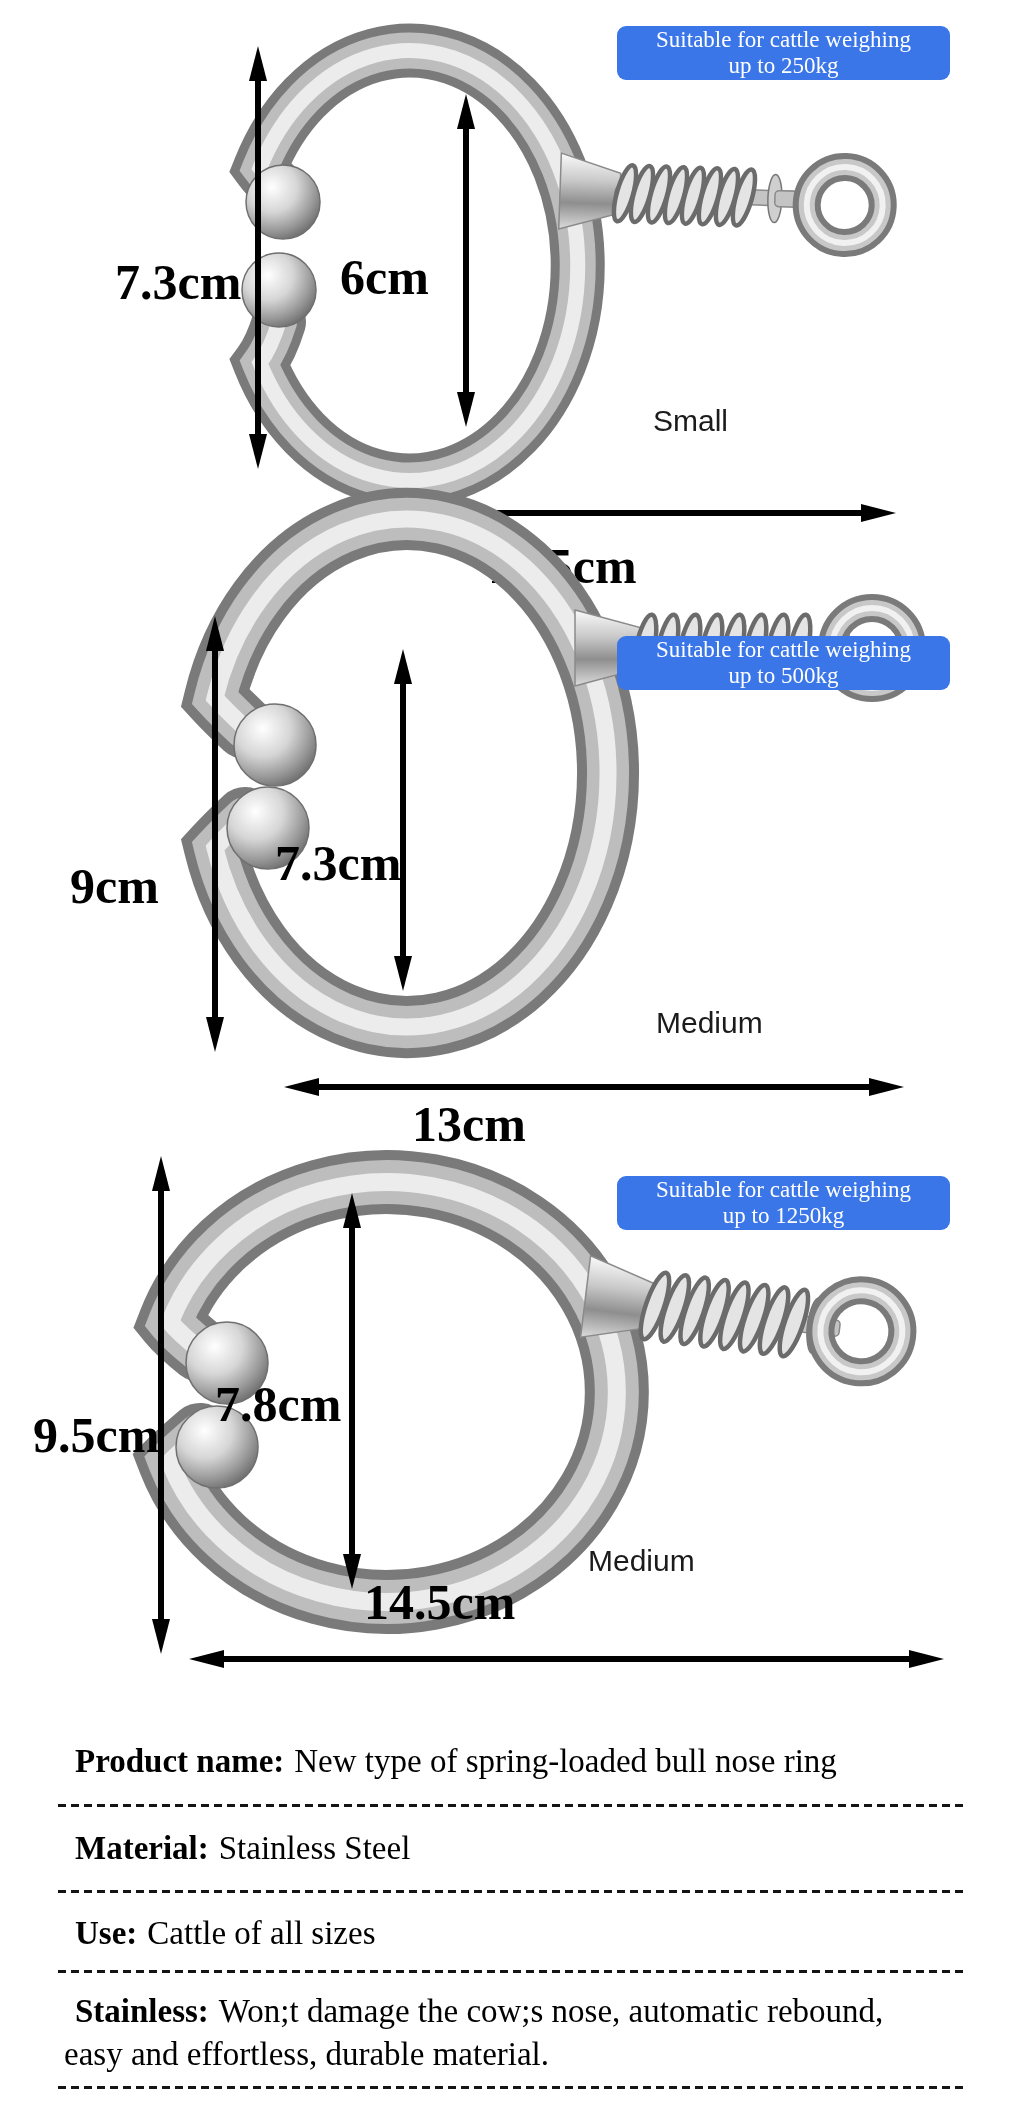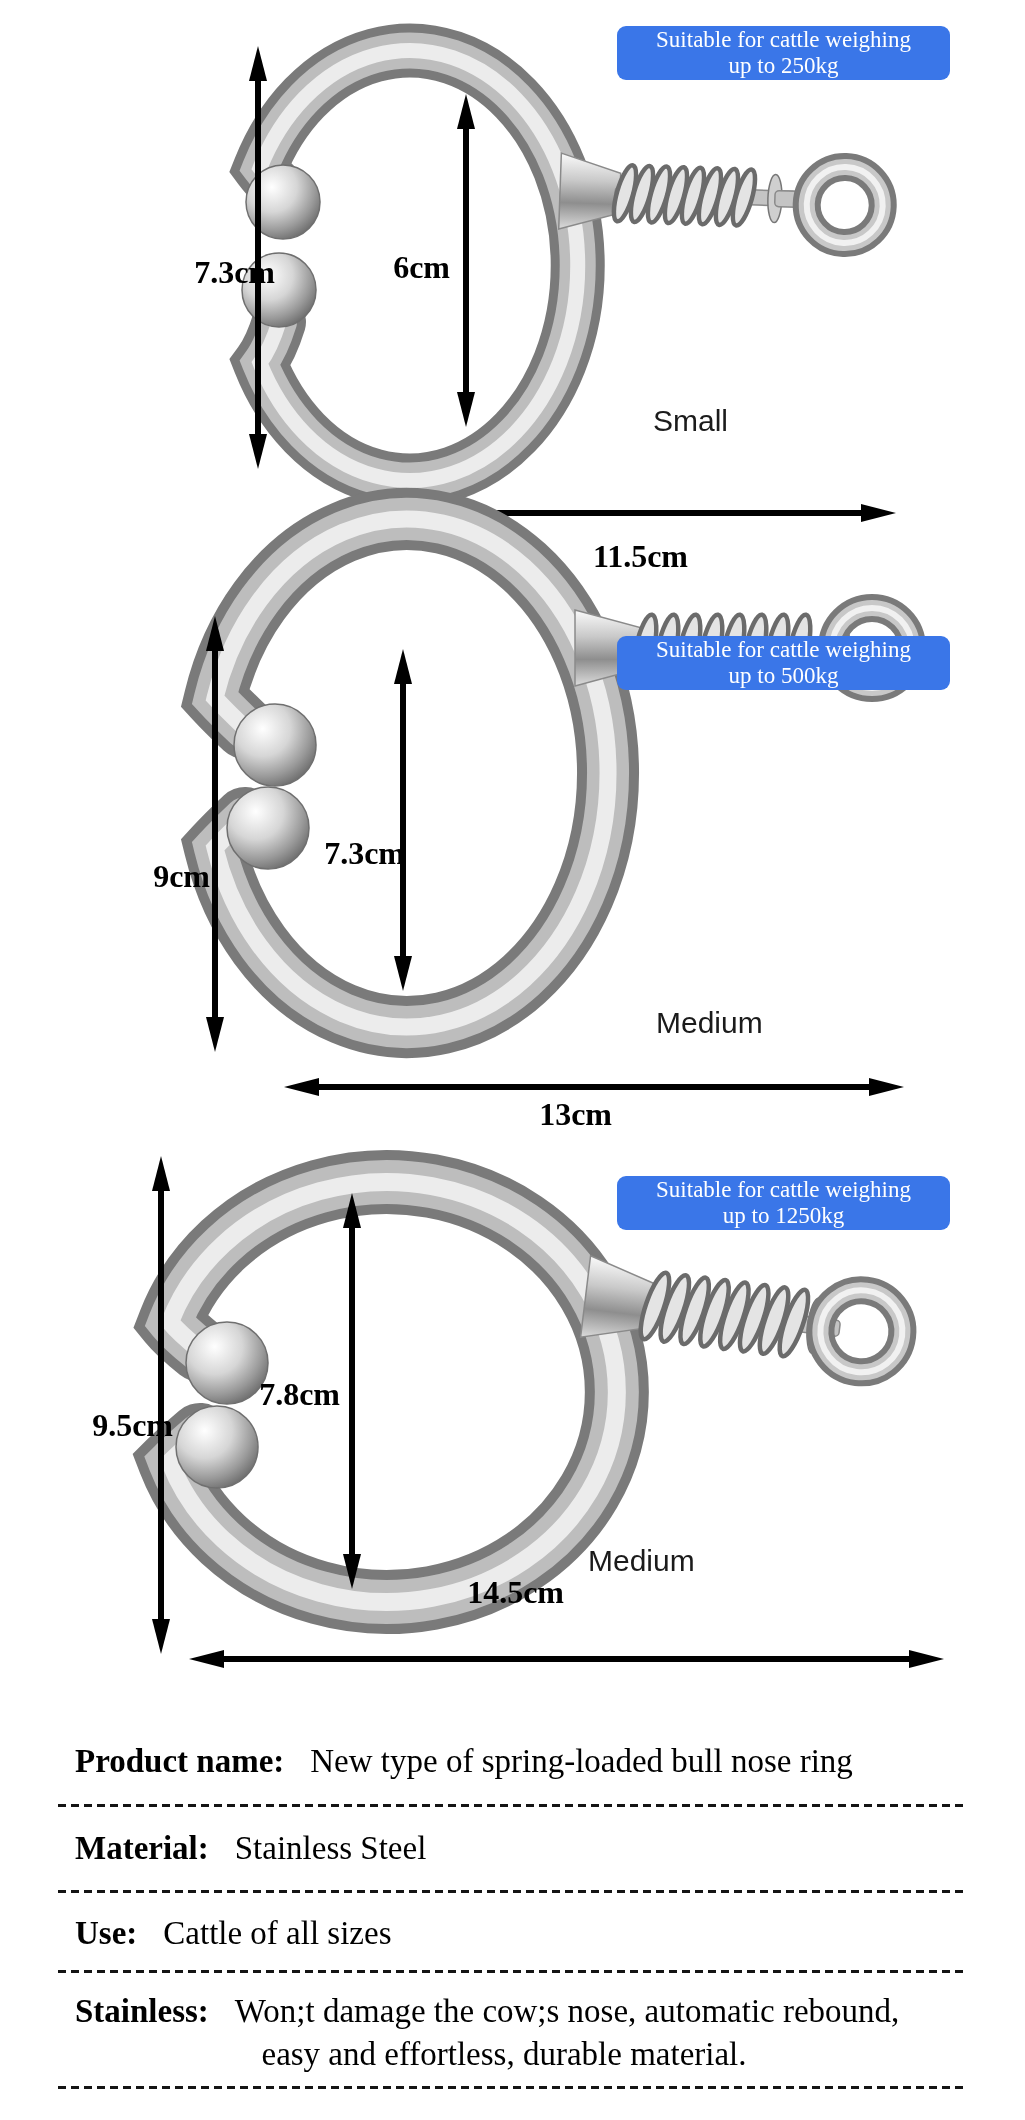--- a/index.html
+++ b/index.html
@@ -1,20 +1,20 @@
 <!DOCTYPE html>
 <html style="--color-badge: #3a76e8; --color-dimension_text: #000000; --color-size_label_text: #1b1b1b;"><head>
 <meta charset="utf-8">
 <style>
   html,body{margin:0;padding:0;background:#fff;}
   #page{position:relative;width:1025px;height:2120px;background:#ffffff;overflow:hidden;
         font-family:"Liberation Serif",serif;}
 
   
-  .dim{position:absolute;font-weight:bold;font-size:32px;color:#000;text-align:right;
+  .dim{position:absolute;font-weight:bold;font-size:50px;color:#000;text-align:left;
        font-family:"Liberation Serif",serif;line-height:1.05;}
   .size-label{position:absolute;font-family:"Liberation Sans",sans-serif;font-size:30px;
        font-weight:500;color:#1b1b1b;}
 
   
   .badge{position:absolute;width:333px;height:54px;border-radius:9px;
          background:var(--color-badge,#3a76e8);color:#fff;text-align:center;
          font-size:23px;line-height:26px;padding-top:1px;box-sizing:border-box;
          font-family:"Liberation Serif",serif;}
 
@@ -35,22 +35,22 @@
   .hub{fill:url(#gMetal);stroke:#8a8a8a;stroke-width:1.5;}
   .shaft{fill:#c4c4c4;stroke:#8a8a8a;stroke-width:1.5;}
   .coil{fill:#e4e4e4;stroke:#6b6b6b;stroke-width:4.5;}
   .plate{fill:#cfcfcf;stroke:#777;stroke-width:1.5;}
   .e1{fill:none;stroke:#7a7a7a;stroke-width:28;}
   .e2{fill:none;stroke:#c8c8c8;stroke-width:16;}
   .e3{fill:none;stroke:#f1f1f1;stroke-width:6;}
 
   
   .detail-row{position:absolute;left:75px;font-size:33px;color:#000;white-space:nowrap;}
-  .dlabel{font-weight:bold;margin-right:26px;}
-  .feat2{position:absolute;left:74px;width:860px;text-align:center;font-size:33px;color:#000;}
+  .dlabel{font-weight:bold;margin-right:10px;}
+  .feat2{position:absolute;left:64px;width:860px;text-align:left;font-size:33px;color:#000;}
   .dash{position:absolute;left:58px;width:907px;height:3px;
         background:repeating-linear-gradient(90deg,#141414 0 8px,transparent 8px 13px);}
 </style>
 </head>
 <body>
 
 <div id="page">
 
   <svg width="0" height="0" style="position:absolute" aria-hidden="true">
     <defs>

